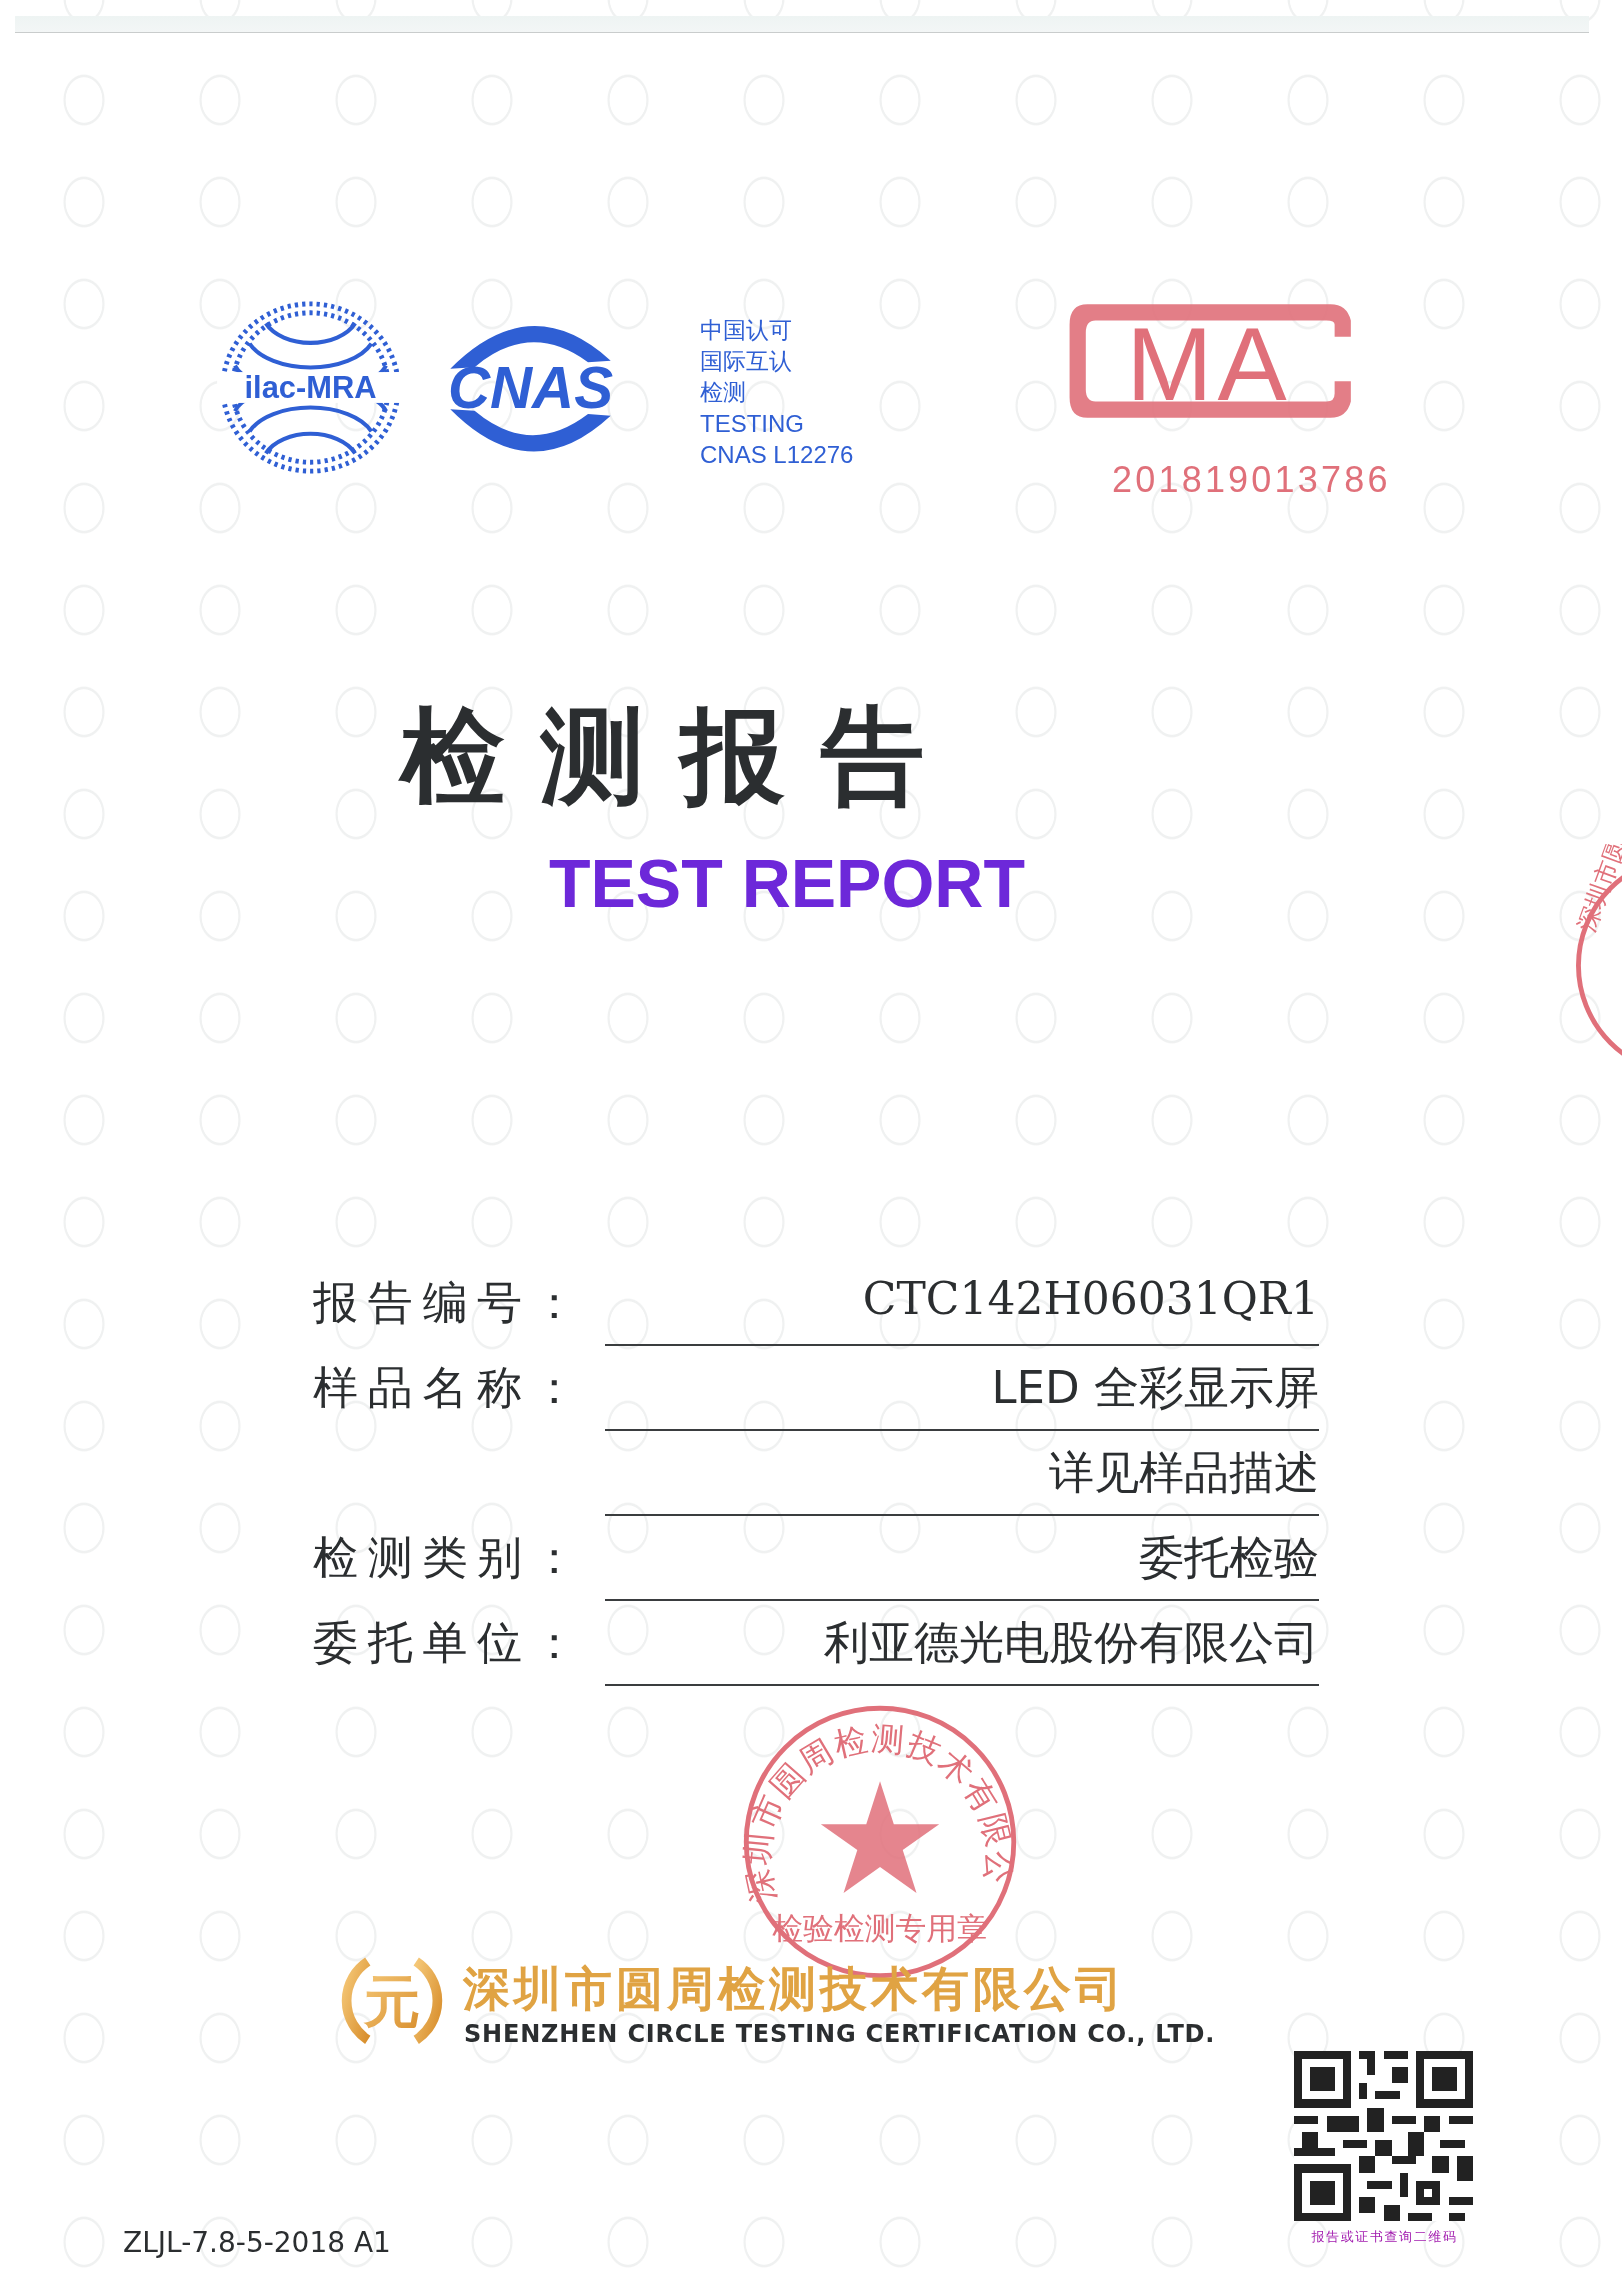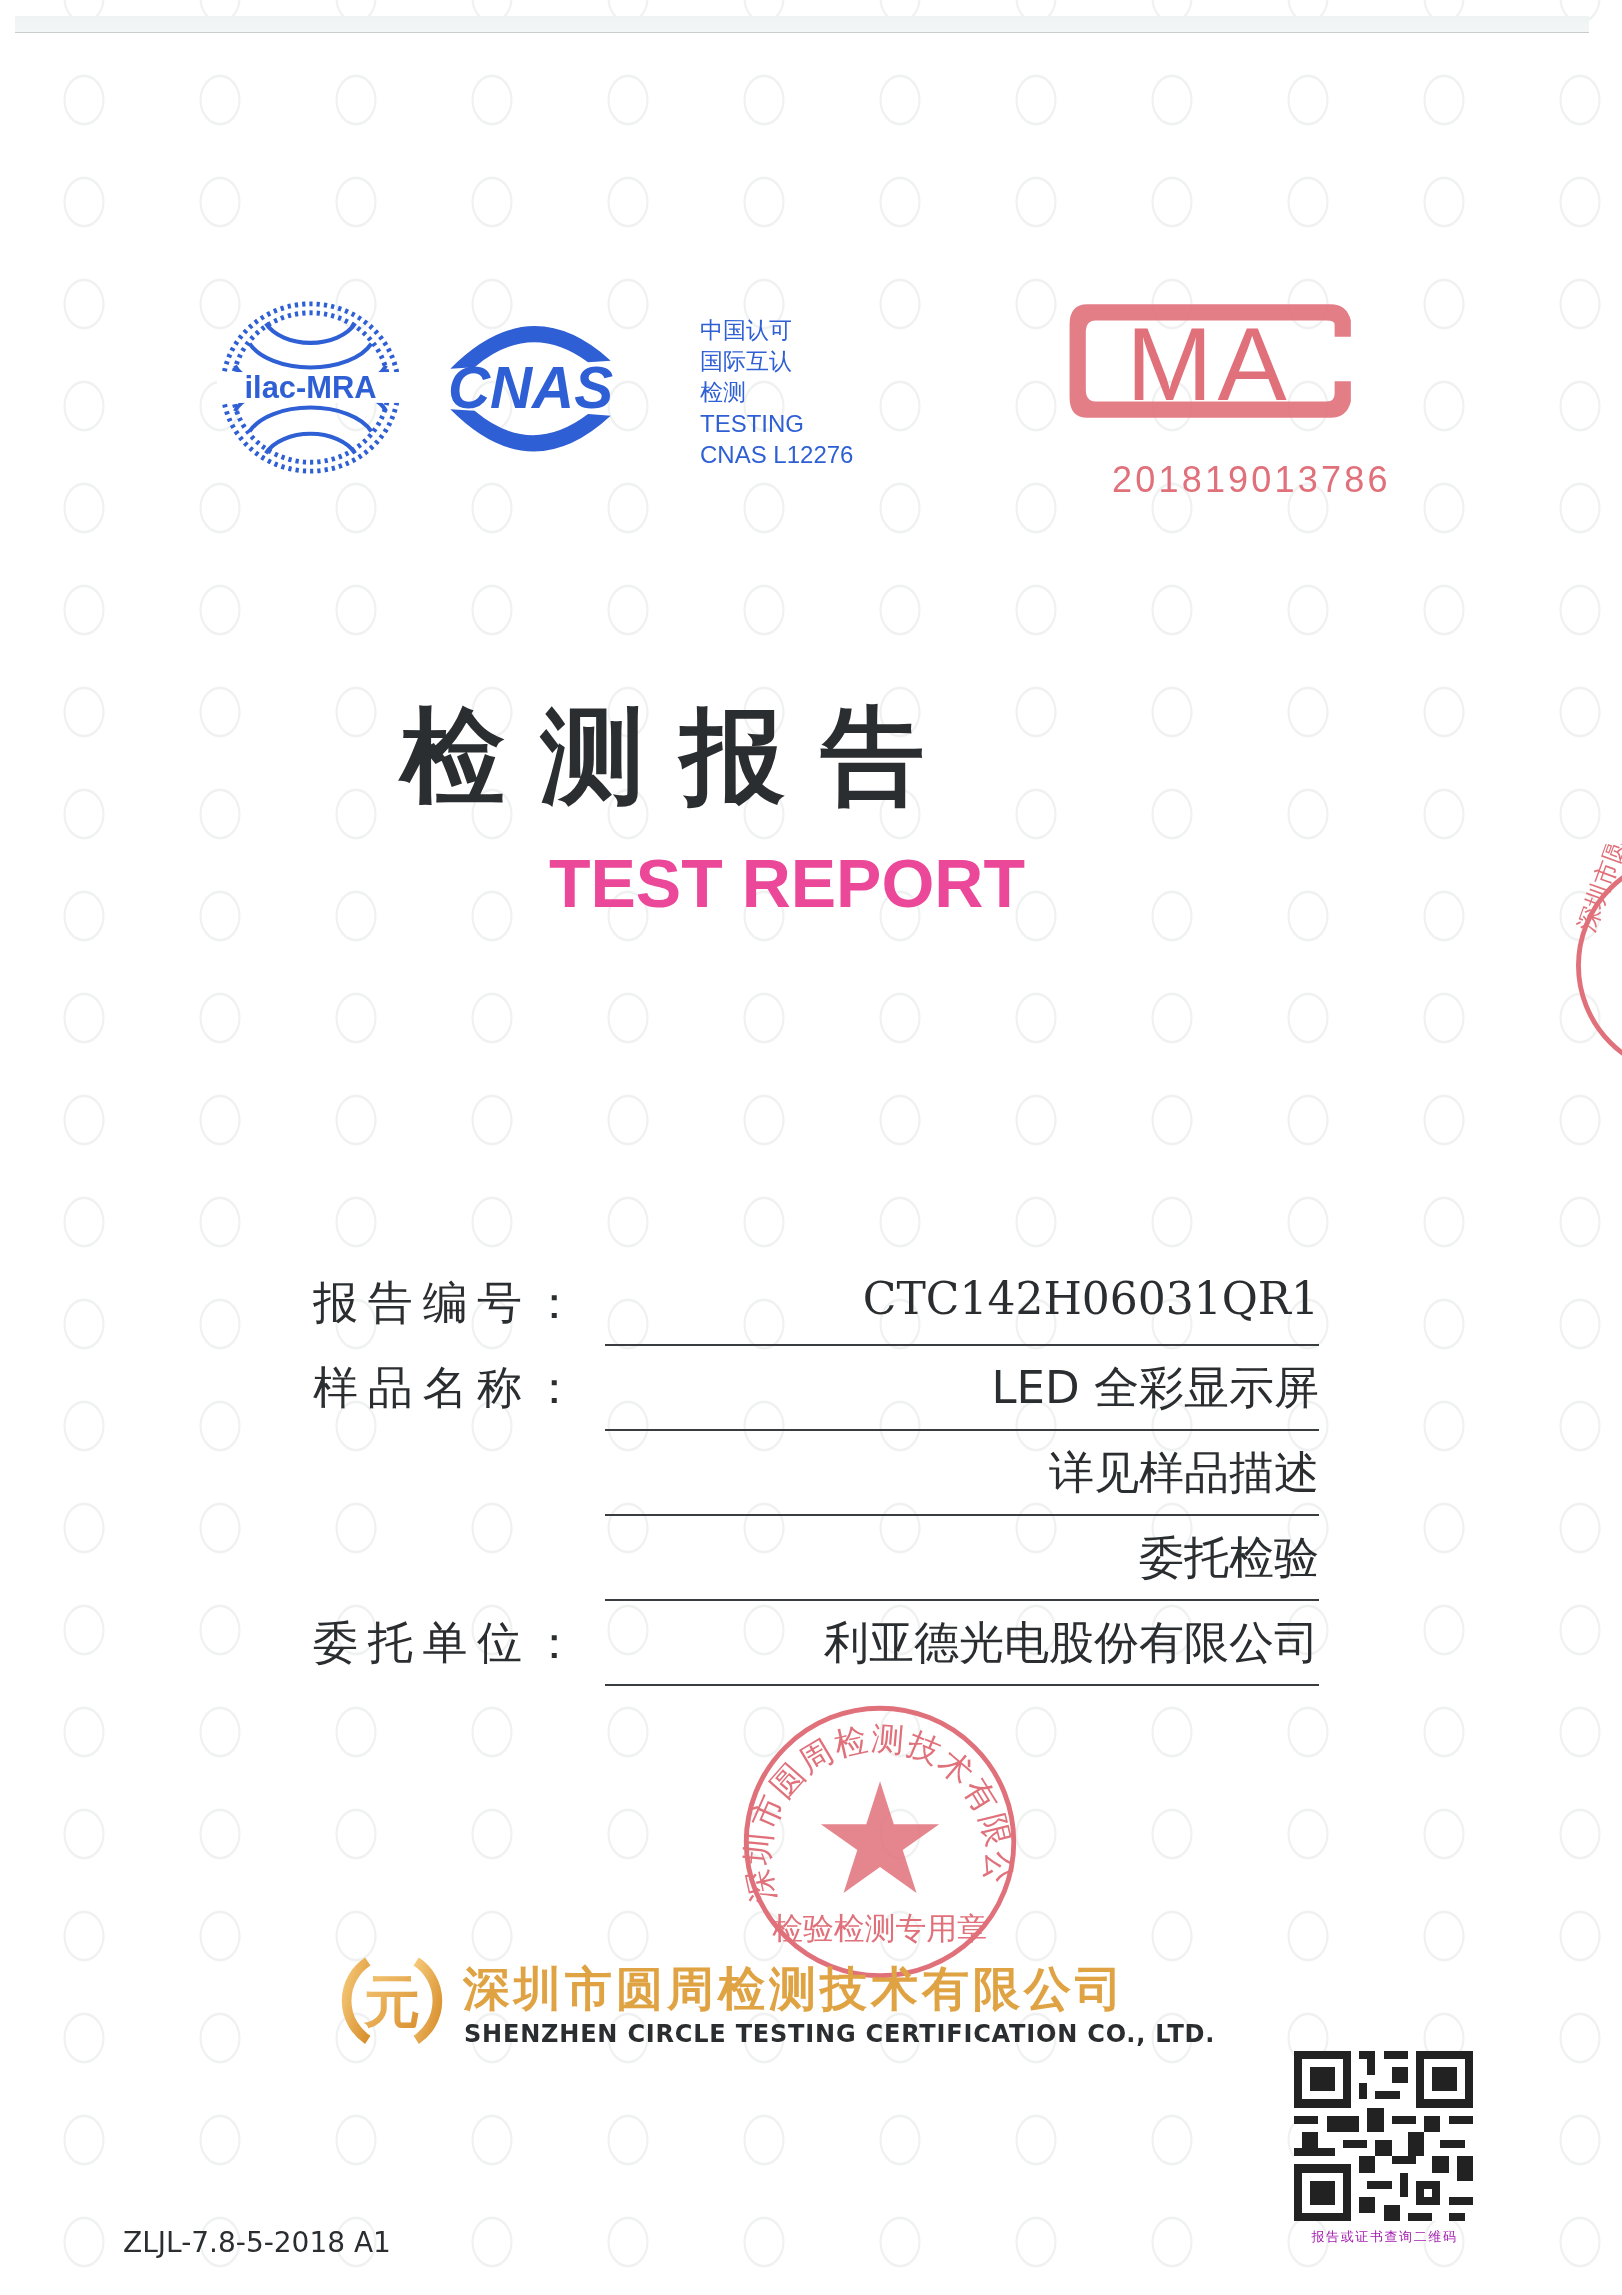--- a/index.html
+++ b/index.html
@@ -46,21 +46,21 @@
 
   .title-cn {
     left: 0; width: 1325px; top: 688px; text-align: center;
     font-family: "DejaVu Sans", sans-serif; font-weight: bold;
     font-size: 104px; letter-spacing: 36px; text-indent: 36px;
     color: #2b2e30;
   }
   .title-en {
     left: 0; width: 1574px; top: 844px; text-align: center;
     font-family: "Liberation Sans", sans-serif; font-weight: bold;
-    font-size: 68px; color: #ec4899;
+    font-size: 68px; color: #6d28d9;
   }
 
   .fields { left: 276px; top: 1262px; width: 1055px; }
   .field-row { position: relative; height: 85px; }
   .field-label {
     position: absolute; left: 0; top: 11.4px;
     font-family: "DejaVu Sans", sans-serif; font-size: 45px;
     letter-spacing: 9.7px; color: #2b2e30; white-space: nowrap; margin-left: 37px;
   }
   .field-value {
@@ -165,20 +165,21 @@
   <div class="field-row">
     <div class="field-label">样品名称：</div>
     <div class="field-value cn">LED 全彩显示屏</div>
     <div class="field-line"></div>
   </div>
   <div class="field-row">
     <div class="field-value cn">详见样品描述</div>
     <div class="field-line"></div>
   </div>
   <div class="field-row">
+    <div class="field-label">检测类别：</div>
     <div class="field-value cn">委托检验</div>
     <div class="field-line"></div>
   </div>
   <div class="field-row">
     <div class="field-label">委托单位：</div>
     <div class="field-value cn">利亚德光电股份有限公司</div>
     <div class="field-line"></div>
   </div>
 </div>
 

